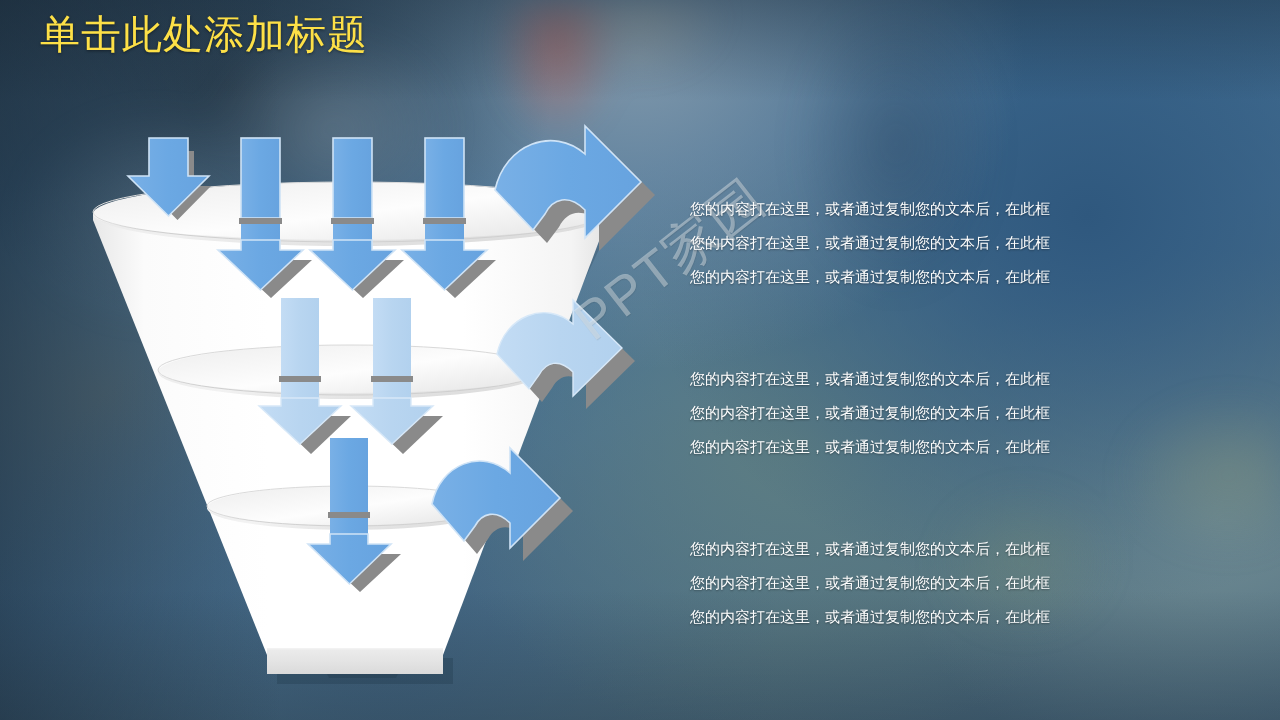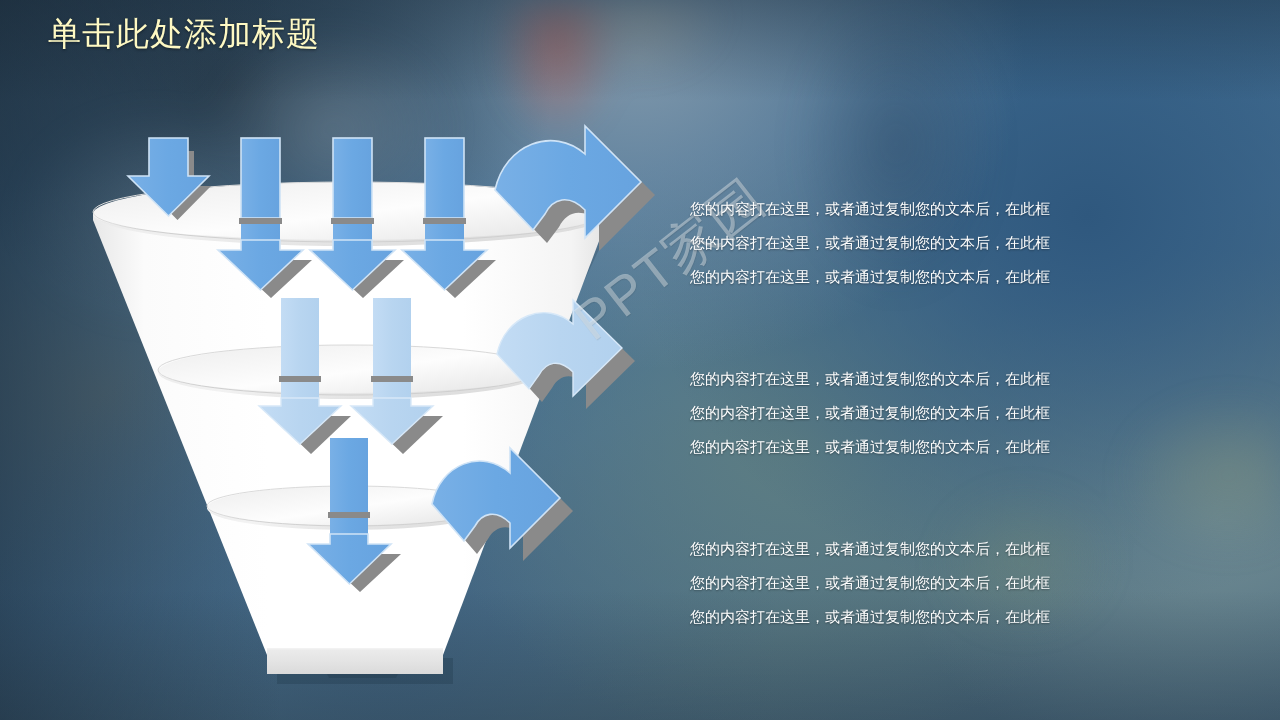--- a/index.html
+++ b/index.html
@@ -37,22 +37,22 @@
     filter:blur(14px);
   }
   .bg-vignette{
     background:
       linear-gradient(90deg, rgba(22,36,49,.55) 0%, rgba(22,36,49,0) 22%),
       linear-gradient(180deg, rgba(24,40,54,.40) 0%, rgba(24,40,54,0) 14%),
       linear-gradient(0deg,  rgba(24,40,54,.30) 0%, rgba(24,40,54,0) 18%);
   }
   
   #title{
-    position:absolute;left:48px;top:14px;
-    font-size:33px;line-height:40px;color:#fef9c3;letter-spacing:1px;
+    position:absolute;left:40px;top:14px;
+    font-size:40px;line-height:40px;color:#fde047;letter-spacing:1px;
     text-shadow:0 1px 3px rgba(0,0,0,.45);
     white-space:nowrap;
   }
   
   #watermark{
     position:absolute;left:560px;top:300px;
     font-size:54px;color:rgba(236,240,243,.42);
     transform:rotate(-38deg);transform-origin:left top;
     white-space:nowrap;letter-spacing:2px;pointer-events:none;
     text-shadow:0 1px 1px rgba(0,0,0,.10);

